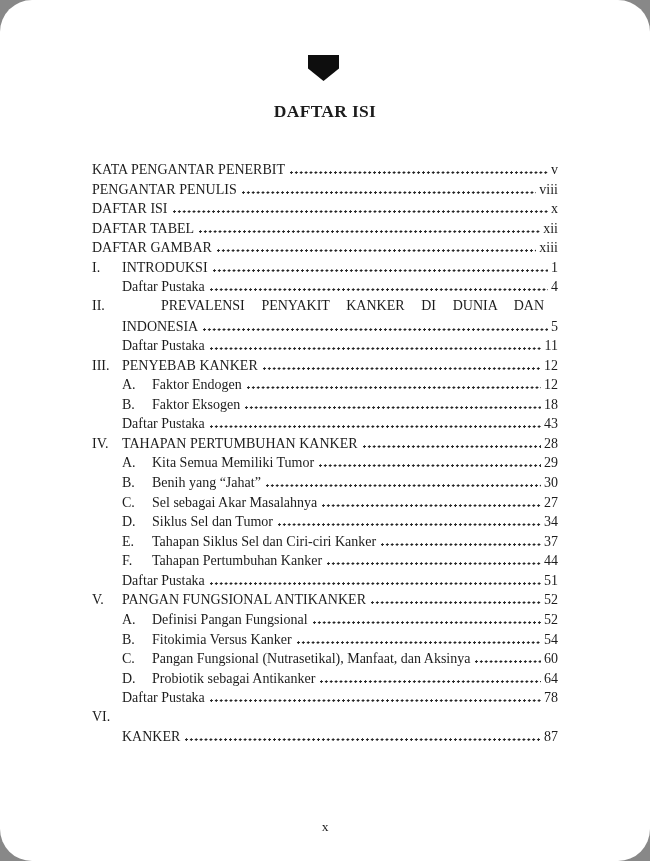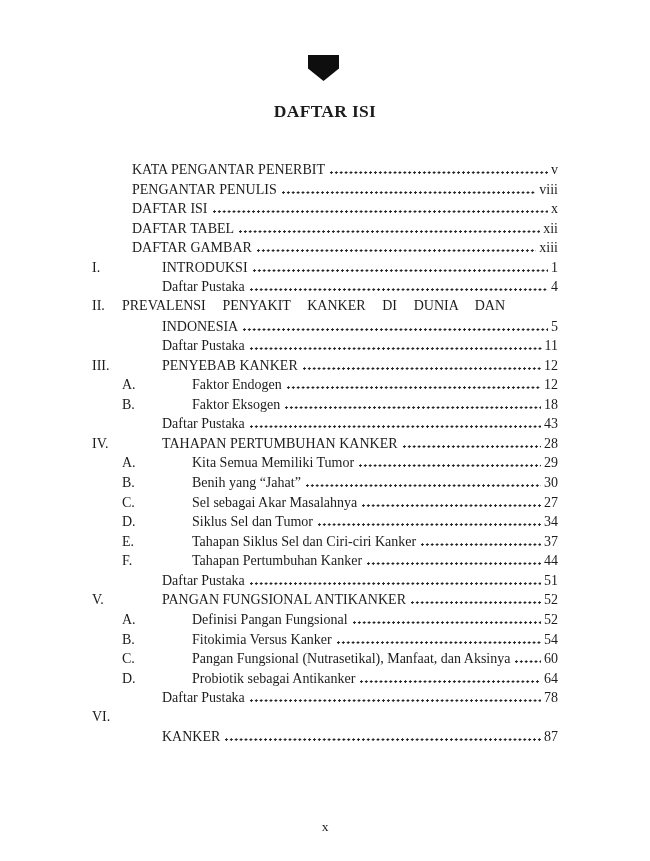--- a/index.html
+++ b/index.html
@@ -4,20 +4,21 @@
 <style>
   html,body { margin:0; padding:0; background:#888; }
   .page {
     position:relative;
     width:650px; height:861px;
     margin:0 auto;
     background:#ffffff;
     font-family:"Liberation Serif","DejaVu Serif",serif;
     color:#1c1c1c;
     overflow:hidden;
+    border-radius:32px;
   }
   .ornament {
     position:absolute;
     left:308px; top:55px;
     width:31px; height:26px;
     background:#0e0e0e;
     clip-path:polygon(0 0,100% 0,100% 52%,50% 100%,0 52%);
   }
   .title {
     position:absolute;
@@ -34,29 +35,30 @@
     font-size:14px;
   }
   .row {
     display:flex;
     align-items:baseline;
     height:19.57px;
     white-space:nowrap;
   }
   .sp { flex:none; width:30px; }
   .mk { flex:none; width:30px; }
-  .lb { flex:none;margin-left:40px; }
+  .lb { flex:none; }
   .jl {
     flex:none;
     width:383px;
     text-align:justify;
     text-align-last:justify;
     white-space:normal;
     overflow:hidden;
     height:19.57px;
+    margin-left:39px;
   }
   .dots {
     flex:1 1 auto;
     min-width:0;
     height:13px;
     margin:0 3px 0 4px;
     background-image:radial-gradient(circle at 2.4px 1.6px, #242424 1.05px, transparent 1.35px);
     background-size:4.9px 3px;
     background-repeat:repeat-x;
     background-position:0 100%;

